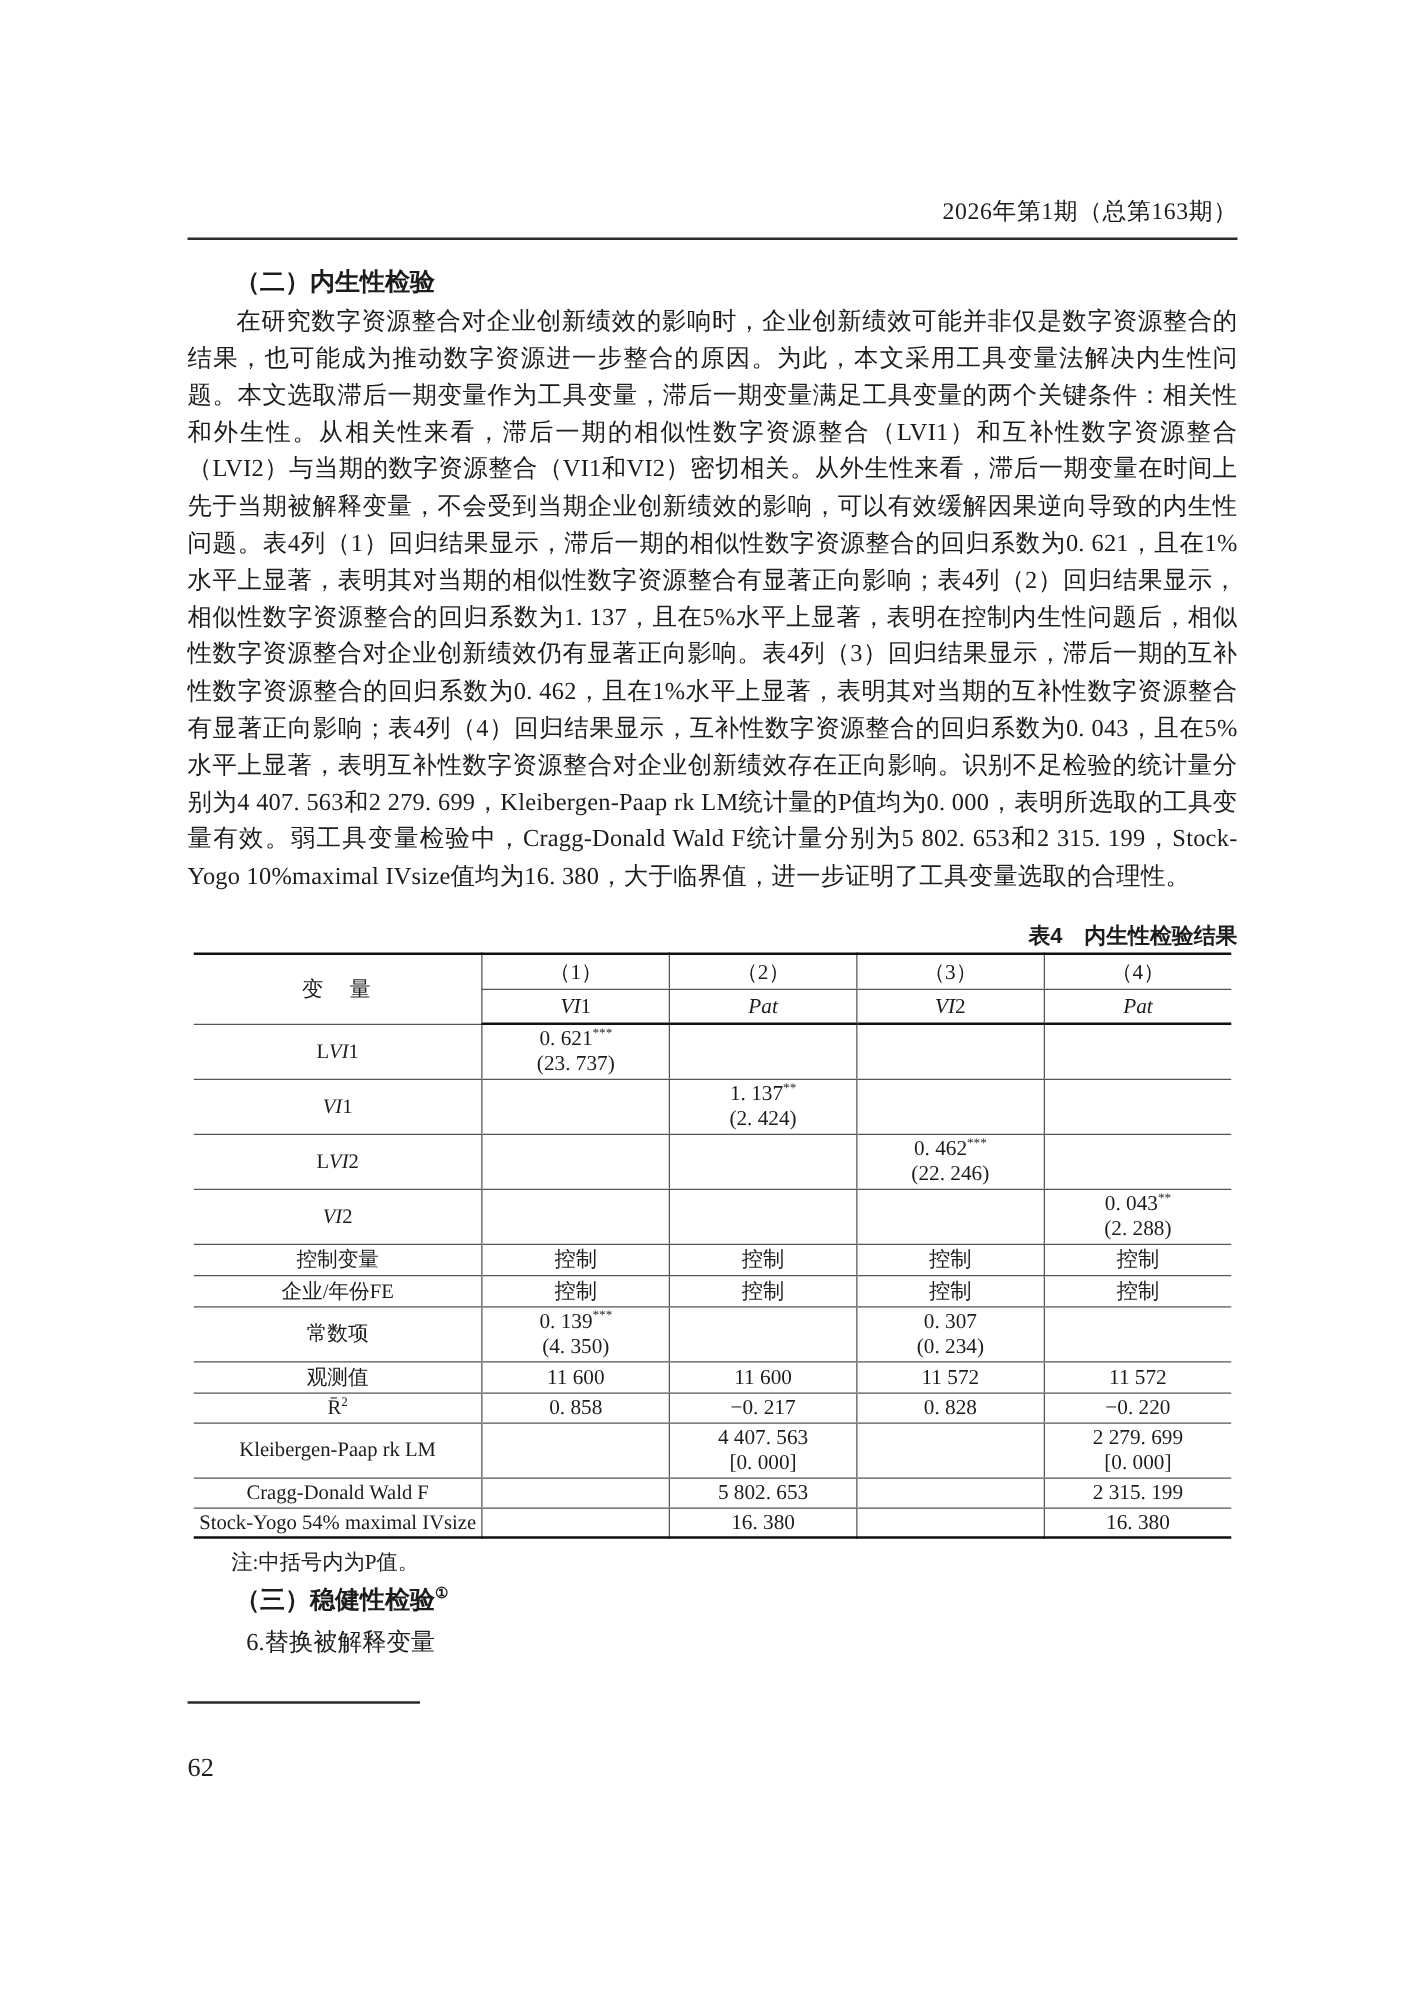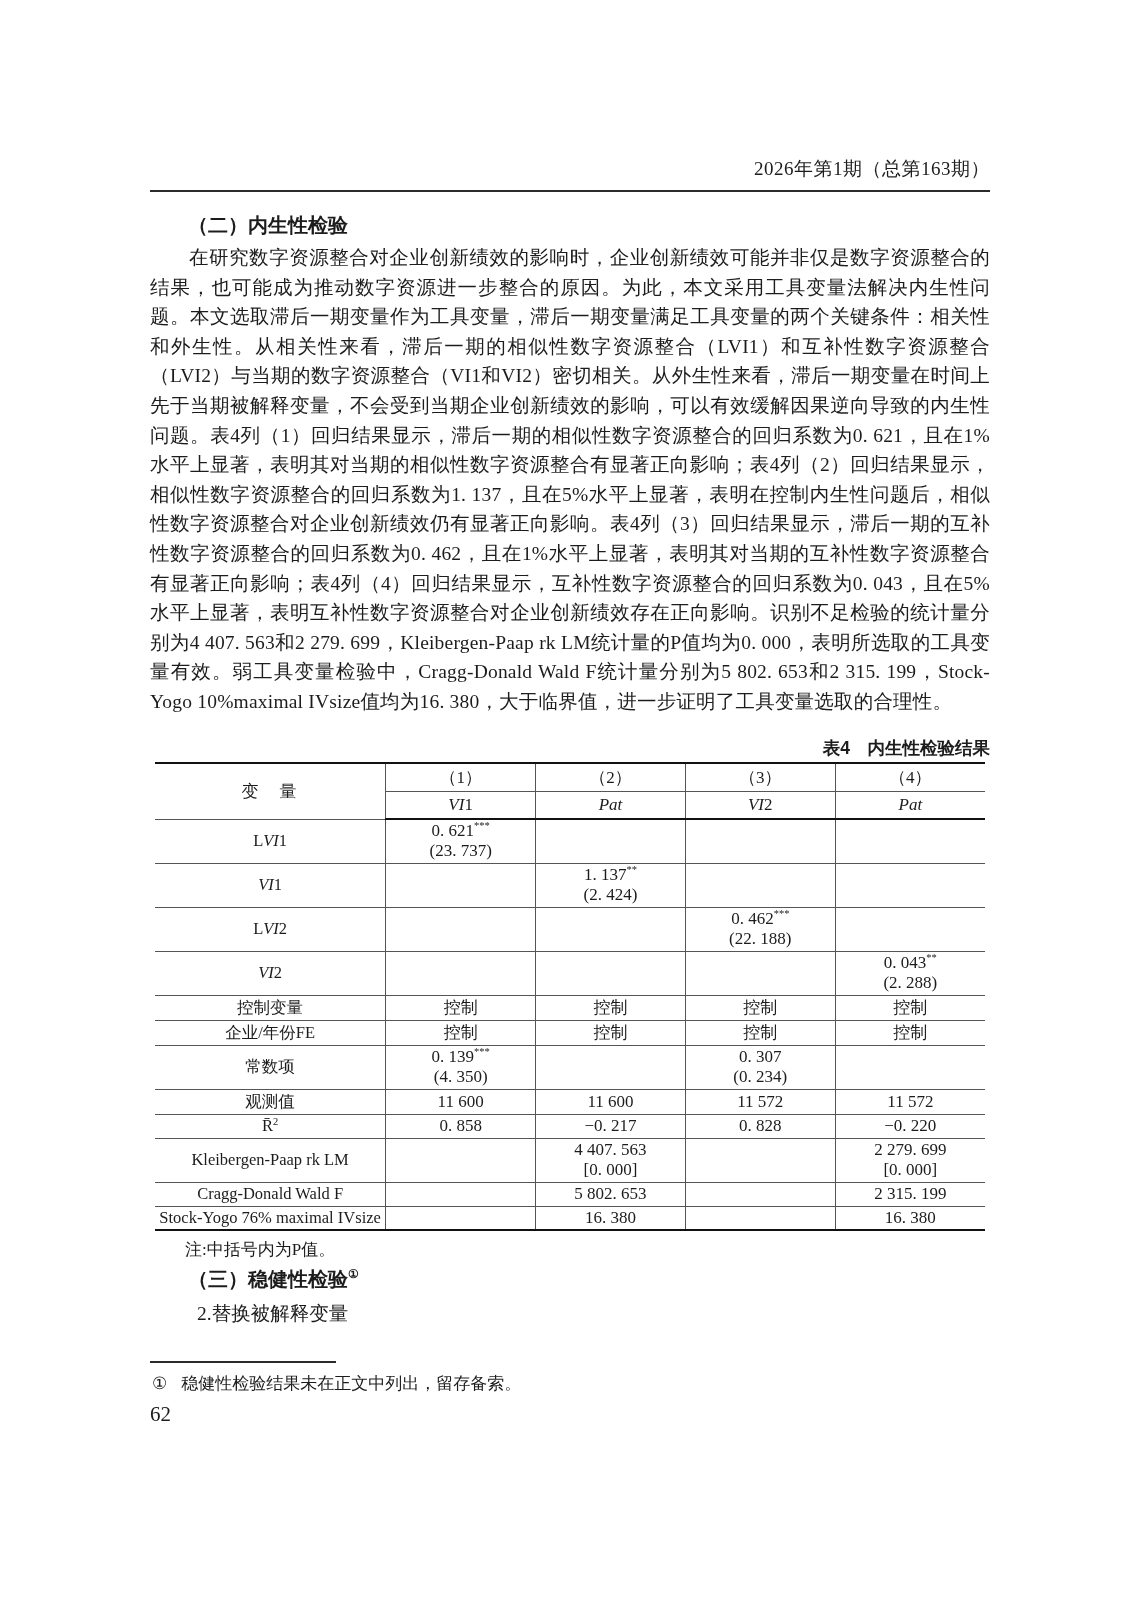--- a/index.html
+++ b/index.html
@@ -131,21 +131,21 @@
         <td class="bl">
             <div class="cv"><span></span><sup></sup></div>
             <div class="ct"></div>
           </td>
         <td class="bl">
             <div class="cv"><span></span><sup></sup></div>
             <div class="ct"></div>
           </td>
         <td class="bl">
             <div class="cv"><span>0. 462</span><sup>***</sup></div>
-            <div class="ct">(22. 188)</div>
+            <div class="ct">(22. 246)</div>
           </td>
         <td class="bl">
             <div class="cv"><span></span><sup></sup></div>
             <div class="ct"></div>
           </td>
       </tr>
       <tr class="r2">
         <td class="lblcell"><span></span><i>VI</i><span>2</span><sup></sup></td>
         <td class="bl">
             <div class="cv"><span></span><sup></sup></div>
@@ -271,21 +271,21 @@
             <div class="cv">5 802. 653</div>
           </td>
         <td class="bl">
             <div class="cv"></div>
           </td>
         <td class="bl">
             <div class="cv">2 315. 199</div>
           </td>
       </tr>
       <tr class="r1">
-        <td class="lblcell"><span>Stock-Yogo 76% maximal IVsize</span></td>
+        <td class="lblcell"><span>Stock-Yogo 54% maximal IVsize</span></td>
         <td class="bl">
             <div class="cv"></div>
           </td>
         <td class="bl">
             <div class="cv">16. 380</div>
           </td>
         <td class="bl">
             <div class="cv"></div>
           </td>
         <td class="bl">
@@ -294,23 +294,20 @@
       </tr>
     </tbody>
   </table>
 
   <div class="abs tbl-note" style="left:185px;top:1238px;">注:中括号内为P值。</div>
 
   <div class="abs sec-heading" style="left:188px;top:1266px;">
     <span>（三）稳健性检验</span><span class="hsup">①</span>
   </div>
 
-  <div class="abs subnum" style="left:197px;top:1300px;">2.替换被解释变量</div>
+  <div class="abs subnum" style="left:197px;top:1300px;">6.替换被解释变量</div>
 
 
   <div class="abs fn-sep" style="left:150px;top:1361px;"></div>
-  <div class="abs footnote" style="left:152px;top:1372px;">
-    <span class="fn-marker">①</span><span>稳健性检验结果未在正文中列出，留存备索。</span>
-  </div>
 
   <div class="abs pagenum" style="left:150px;top:1402px;">62</div>
 
 </div>
 
 </body></html>

